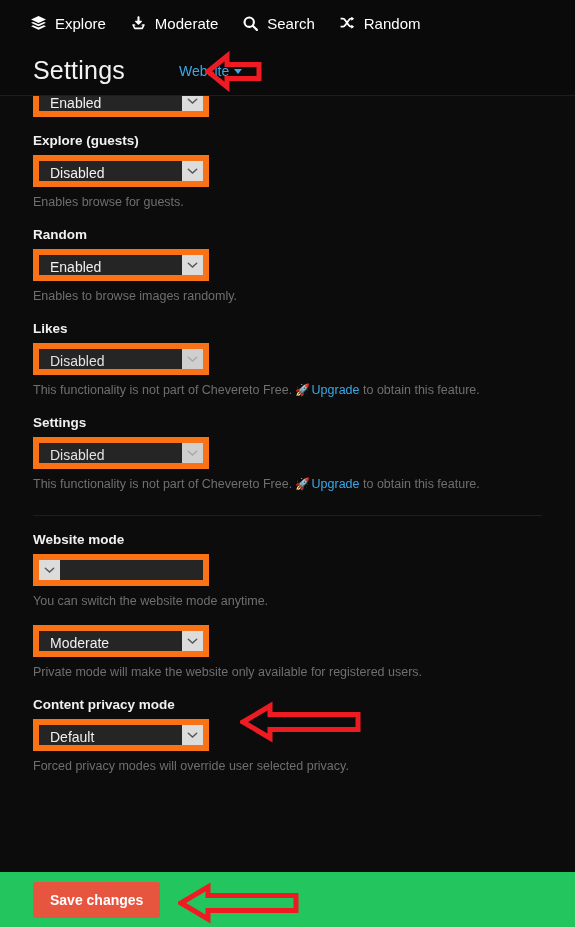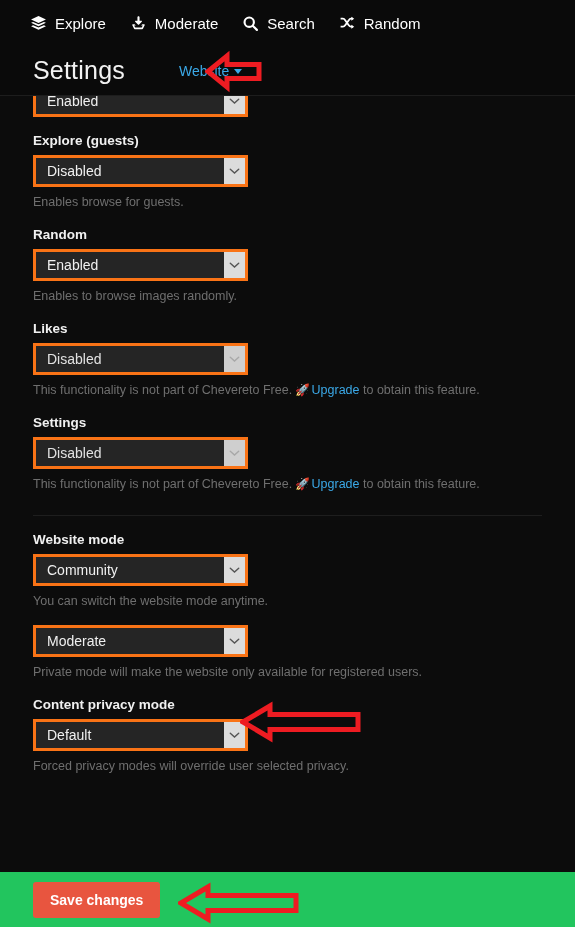--- a/index.html
+++ b/index.html
@@ -63,26 +63,26 @@
   .field { padding-top: 16px; }
   .field:first-child { padding-top: 0; margin-top: -11px; }
   .field-label {
     color: #f0f0f0;
     font-size: 13.5px;
     font-weight: bold;
     margin-bottom: 7px;
   }
   .select {
     position: relative;
-    width: 215px;
+    width: 176px;
     height: 32px;
     background: #252525;
-    border: 3px solid #f97316;
+    border: 6px solid #f97316;
     display: flex;
-    align-items: center;
+    align-items: flex-end;
     cursor: pointer;
   }
   .select .val {
     color: #f0f0f0;
     font-size: 14px;
     padding-left: 11px;
     flex: 1;
     white-space: nowrap;
     overflow: hidden;
   }
@@ -269,21 +269,20 @@
       <div class="hint">
         <span>This functionality is not part of Chevereto Free. </span><span class="rocket">🚀</span><a>Upgrade</a><span> to obtain this feature.</span>
       </div>
     </div>
 
     <div class="divider"></div>
 
     <div class="field">
       <div class="field-label">Website mode</div>
       <div class="select">
-        <span class="val">Community</span>
         <span class="chev">
           <svg width="11" height="8" viewBox="0 0 11 8" fill="none" stroke="#555" stroke-width="1.4">
             <path d="M1.3 2.2L5.5 6 9.7 2.2" stroke-linecap="round"></path>
           </svg>
         </span>
       </div>
       <div class="hint">
         <span>You can switch the website mode anytime.</span>
       </div>
     </div>

